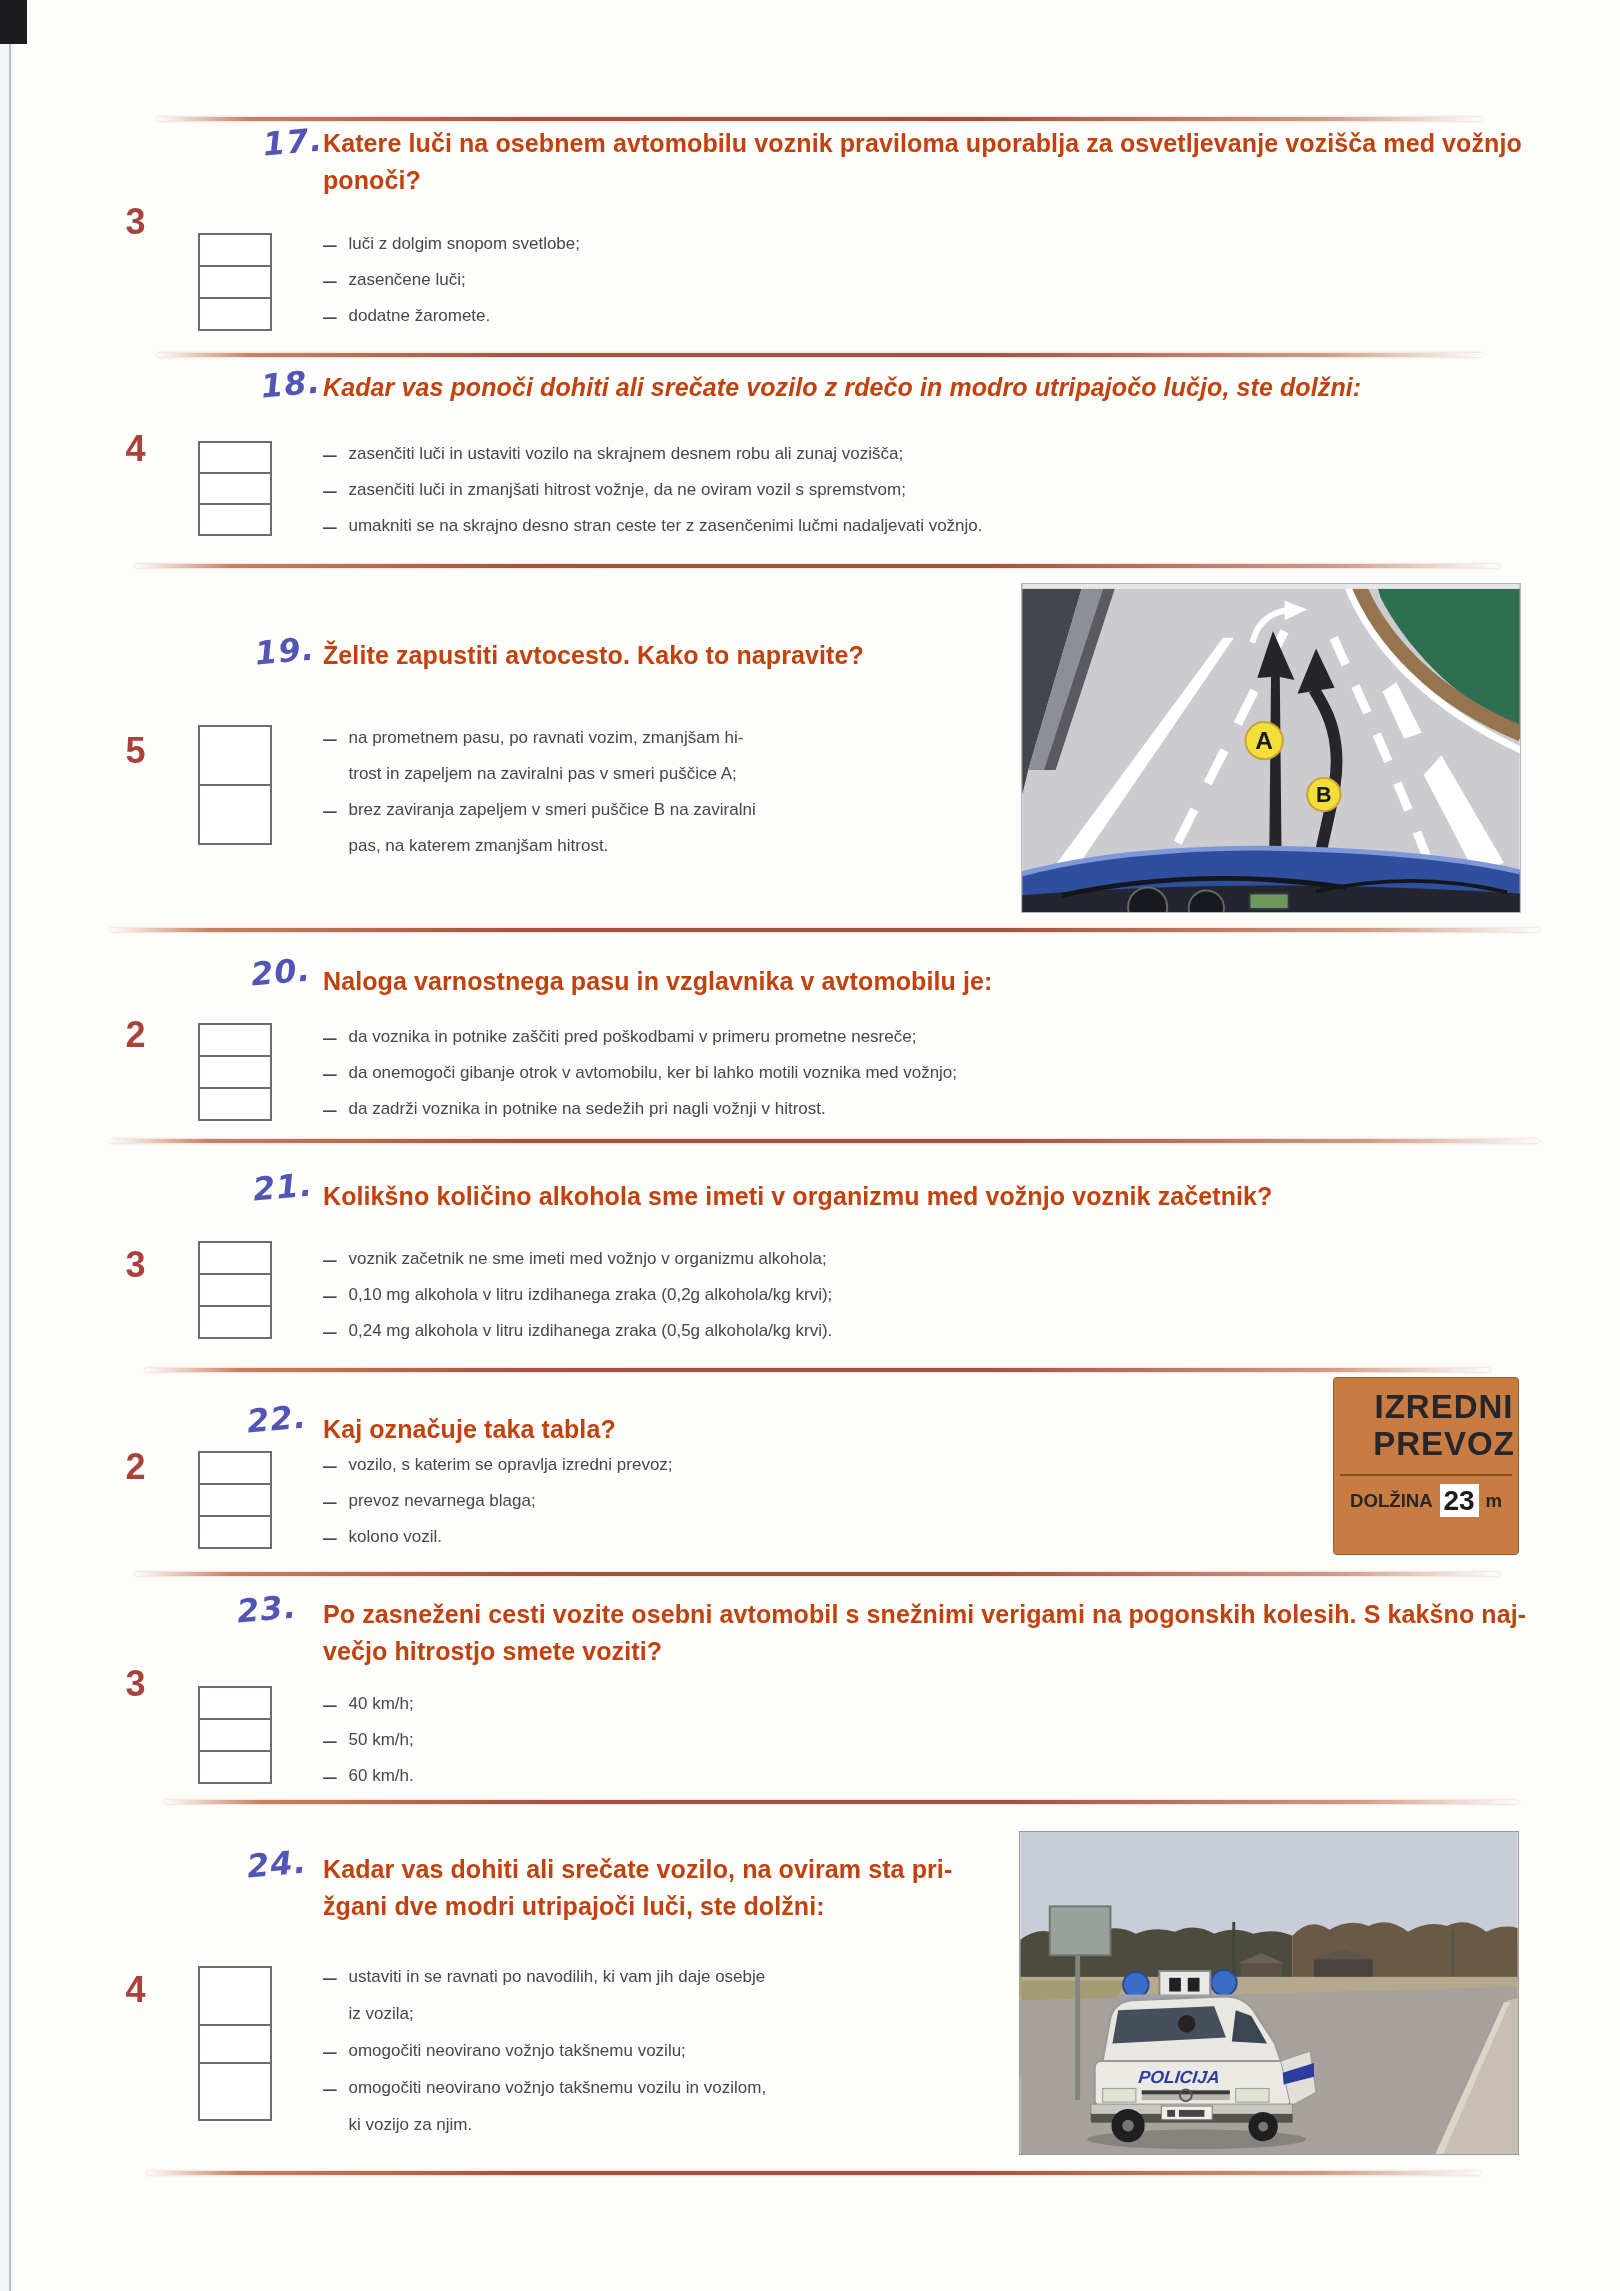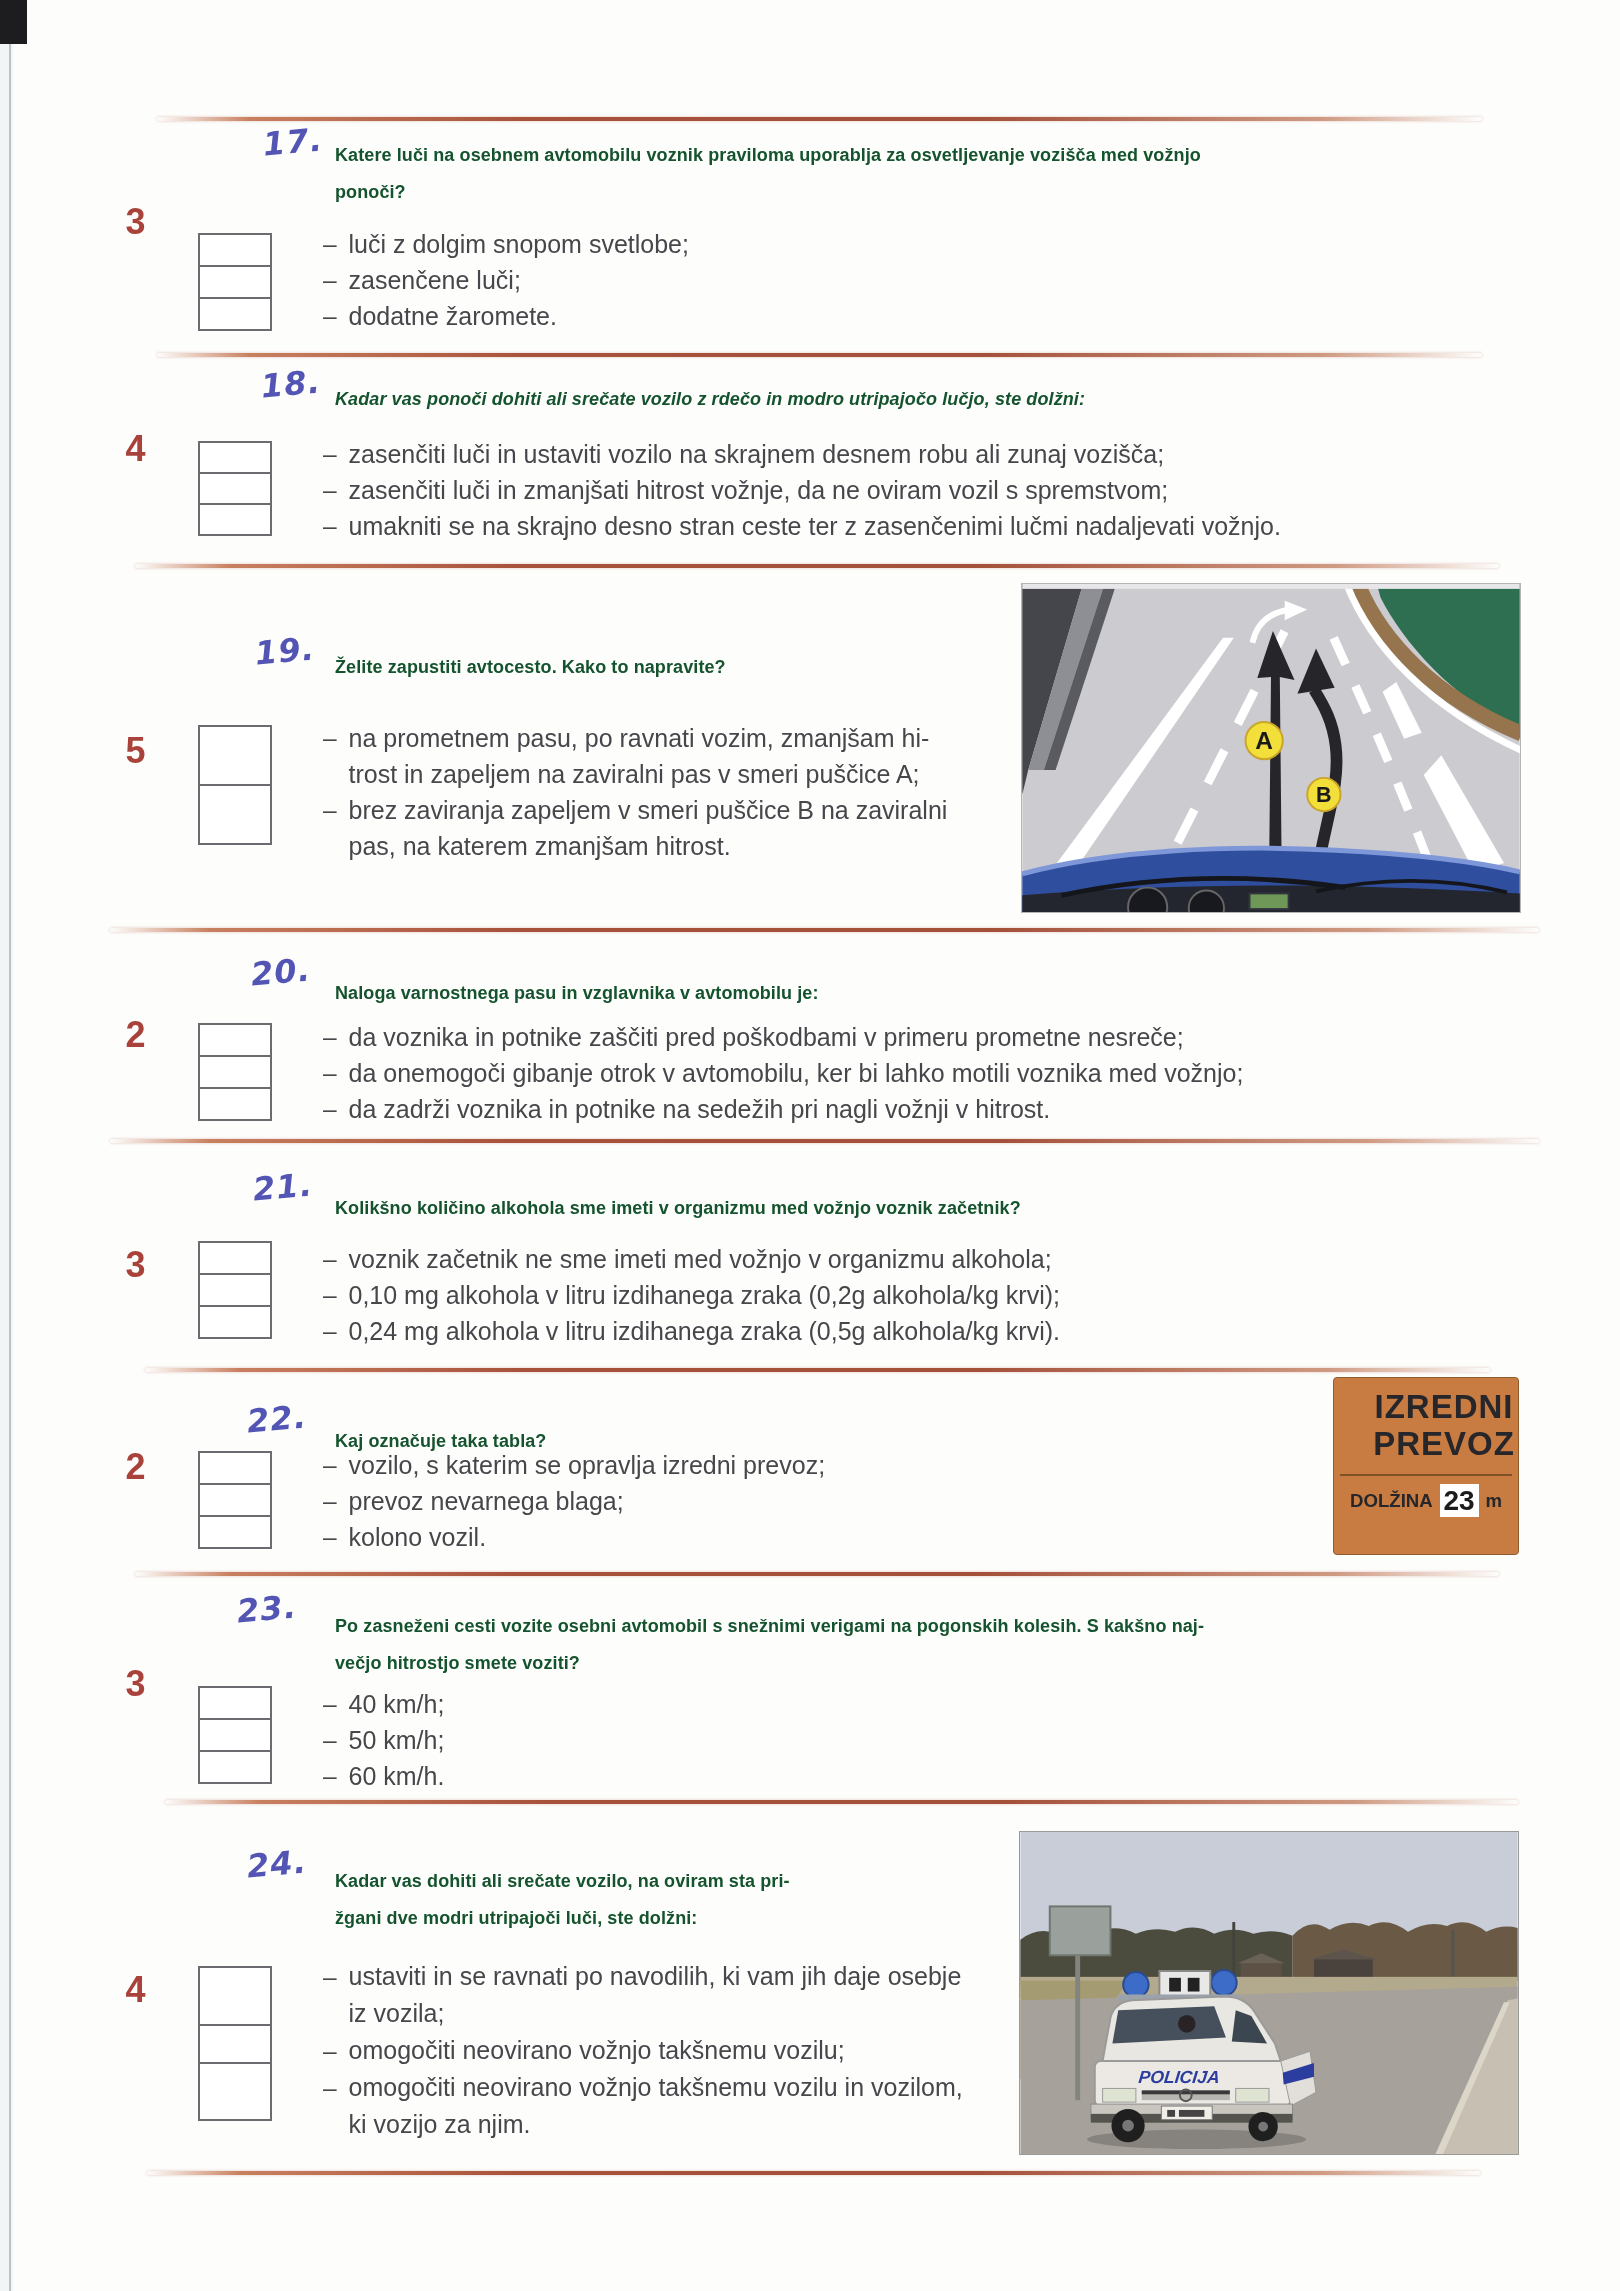--- a/index.html
+++ b/index.html
@@ -9,31 +9,31 @@
   .left-strip{position:absolute;left:0;top:0;width:12.7px;height:2292px;background:#f2f5f6;}
   .left-line{position:absolute;left:8.8px;top:39px;width:2px;height:2252px;background:#b9c2c8;}
   .corner-black{position:absolute;left:0;top:0;width:26.5px;height:44px;background:#1d1d1f;}
   
   .divider{position:absolute;height:3.9px;border-radius:2px;
     background:linear-gradient(90deg,rgba(190,100,75,0) 0%,#c8805f 7%,#a8523c 28%,#a4503a 62%,#cf9a82 88%,rgba(190,100,75,0) 100%);
     box-shadow:0 0 2.9px rgba(170,85,60,.35);}
   
   .qnum{position:absolute;color:#5355b4;font-family:"DejaVu Sans",sans-serif;font-style:italic;
         font-weight:bold;font-size:32px;transform:rotate(-5deg);letter-spacing:1px;}
-  .qtitle{position:absolute;margin:12px;font-size:18px;font-weight:700;color:#14532d;
+  .qtitle{position:absolute;margin:0;font-size:25px;font-weight:700;color:#c2410c;
           line-height:37px;white-space:pre;letter-spacing:0.1px;}
   .pts{position:absolute;left:106px;width:59px;text-align:center;font-size:36px;font-weight:bold;
        color:#a8423a;line-height:1;}
   .boxes{position:absolute;left:198px;width:74px;}
   .box{box-sizing:border-box;border:2px solid #6b6b70;background:#fff;margin-top:-2px;}
   .box:first-child{margin-top:0;}
   .answers{position:absolute;left:323px;}
   .answer{display:flex;}
   .dash{width:25.5px;flex:0 0 25.5px;font-size:24.5px;line-height:36px;color:#46464b;}
-  .atext{font-size:25px;line-height:36px;color:#46464b;white-space:pre;}
+  .atext{font-size:17px;line-height:36px;color:#46464b;white-space:pre;}
   .lh38 .dash,.lh38 .atext{line-height:37px;}
   
   .fig{position:absolute;box-sizing:border-box;border:1px solid #b5b5b8;background:#fff;}
   .fig svg{display:block;}
   
   .sign{position:absolute;left:1333px;top:1377px;width:186px;height:178px;box-sizing:border-box;
         background:#c87c41;border:1px solid #8f5c2e;border-radius:3.9px;padding-top:9.8px;}
   .sign-line{text-align:center;font-weight:bold;font-size:33px;line-height:37px;color:#26262b;letter-spacing:1px;margin-left:36px;}
   .sign-rule{height:2px;background:#7e5128;margin:11.8px 5.9px 8.8px;}
   .sign-bottom{display:flex;align-items:center;justify-content:center;gap:6.9px;}

